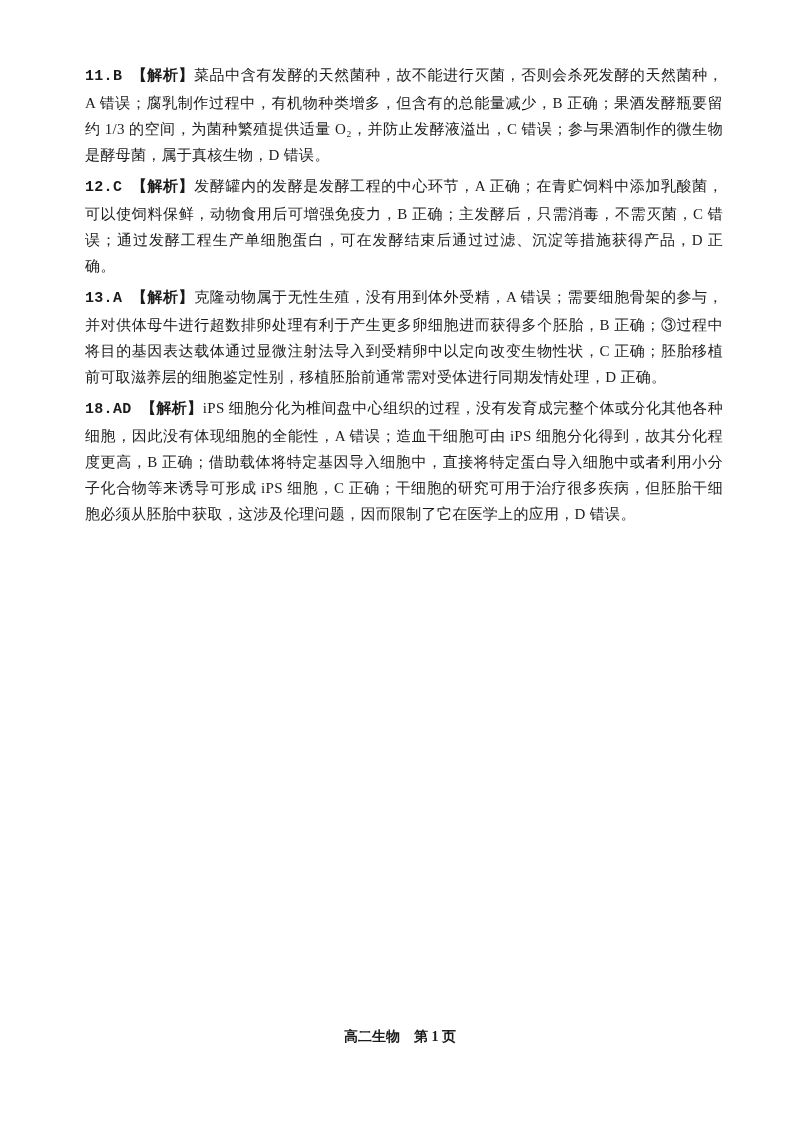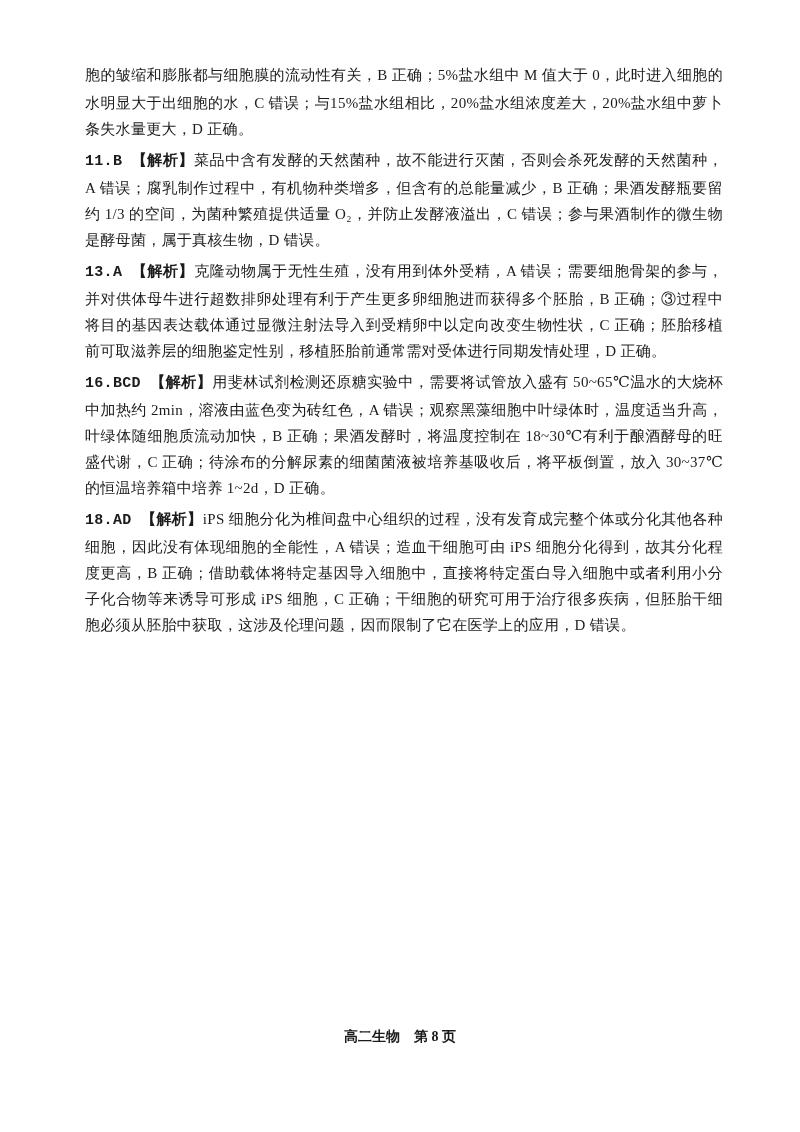--- a/index.html
+++ b/index.html
@@ -43,30 +43,29 @@
     font-size: 14px;
     color: #1b1b1b;
   }
 </style>
 </head>
 <body>
 
 <div class="page">
   <div class="content">
 
-    <p class="para"><span class="prefix"></span><span>胞的皱缩和膨胀都与细胞膜的流动性有关，B 正确；5%盐水组中 M 值大于 0，此时进入细胞的水明显大于出细胞的水，C 错误；与15%盐水组相比，20%盐水组浓度差大，20%盐水组中萝卜条失水量更大，D 正确。</span></p>
 
     <p class="para"><span class="prefix">11.B 【解析】</span><span>菜品中含有发酵的天然菌种，故不能进行灭菌，否则会杀死发酵的天然菌种，A 错误；腐乳制作过程中，有机物种类增多，但含有的总能量减少，B 正确；果酒发酵瓶要留约 1/3 的空间，为菌种繁殖提供适量 O₂，并防止发酵液溢出，C 错误；参与果酒制作的微生物是酵母菌，属于真核生物，D 错误。</span></p>
 
+    <p class="para"><span class="prefix">12.C 【解析】</span><span>发酵罐内的发酵是发酵工程的中心环节，A 正确；在青贮饲料中添加乳酸菌，可以使饲料保鲜，动物食用后可增强免疫力，B 正确；主发酵后，只需消毒，不需灭菌，C 错误；通过发酵工程生产单细胞蛋白，可在发酵结束后通过过滤、沉淀等措施获得产品，D 正确。</span></p>
 
     <p class="para"><span class="prefix">13.A 【解析】</span><span>克隆动物属于无性生殖，没有用到体外受精，A 错误；需要细胞骨架的参与，并对供体母牛进行超数排卵处理有利于产生更多卵细胞进而获得多个胚胎，B 正确；③过程中将目的基因表达载体通过显微注射法导入到受精卵中以定向改变生物性状，C 正确；胚胎移植前可取滋养层的细胞鉴定性别，移植胚胎前通常需对受体进行同期发情处理，D 正确。</span></p>
 
 
 
-    <p class="para"><span class="prefix">16.BCD 【解析】</span><span>用斐林试剂检测还原糖实验中，需要将试管放入盛有 50~65℃温水的大烧杯中加热约 2min，溶液由蓝色变为砖红色，A 错误；观察黑藻细胞中叶绿体时，温度适当升高，叶绿体随细胞质流动加快，B 正确；果酒发酵时，将温度控制在 18~30℃有利于酿酒酵母的旺盛代谢，C 正确；待涂布的分解尿素的细菌菌液被培养基吸收后，将平板倒置，放入 30~37℃的恒温培养箱中培养 1~2d，D 正确。</span></p>
 
 
     <p class="para"><span class="prefix">18.AD 【解析】</span><span>iPS 细胞分化为椎间盘中心组织的过程，没有发育成完整个体或分化其他各种细胞，因此没有体现细胞的全能性，A 错误；造血干细胞可由 iPS 细胞分化得到，故其分化程度更高，B 正确；借助载体将特定基因导入细胞中，直接将特定蛋白导入细胞中或者利用小分子化合物等来诱导可形成 iPS 细胞，C 正确；干细胞的研究可用于治疗很多疾病，但胚胎干细胞必须从胚胎中获取，这涉及伦理问题，因而限制了它在医学上的应用，D 错误。</span></p>
 
   </div>
 
-  <div class="footer">高二生物　第 8 页</div>
+  <div class="footer">高二生物　第 1 页</div>
 </div>
 
 </body></html>

